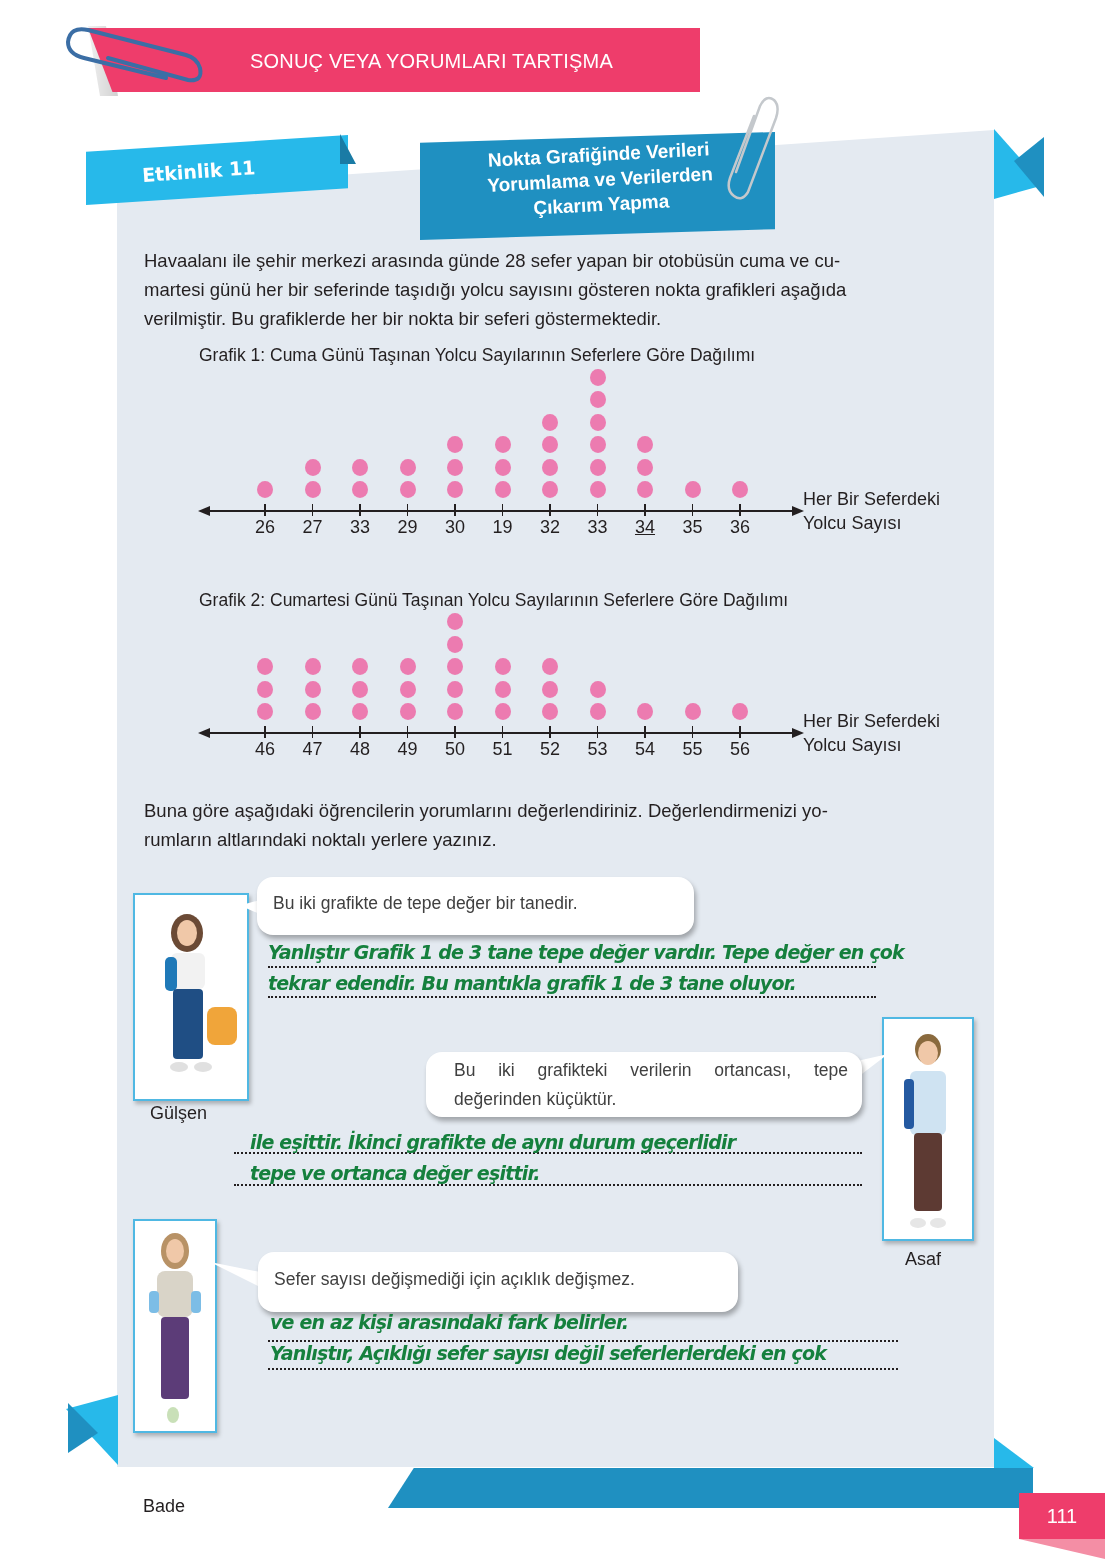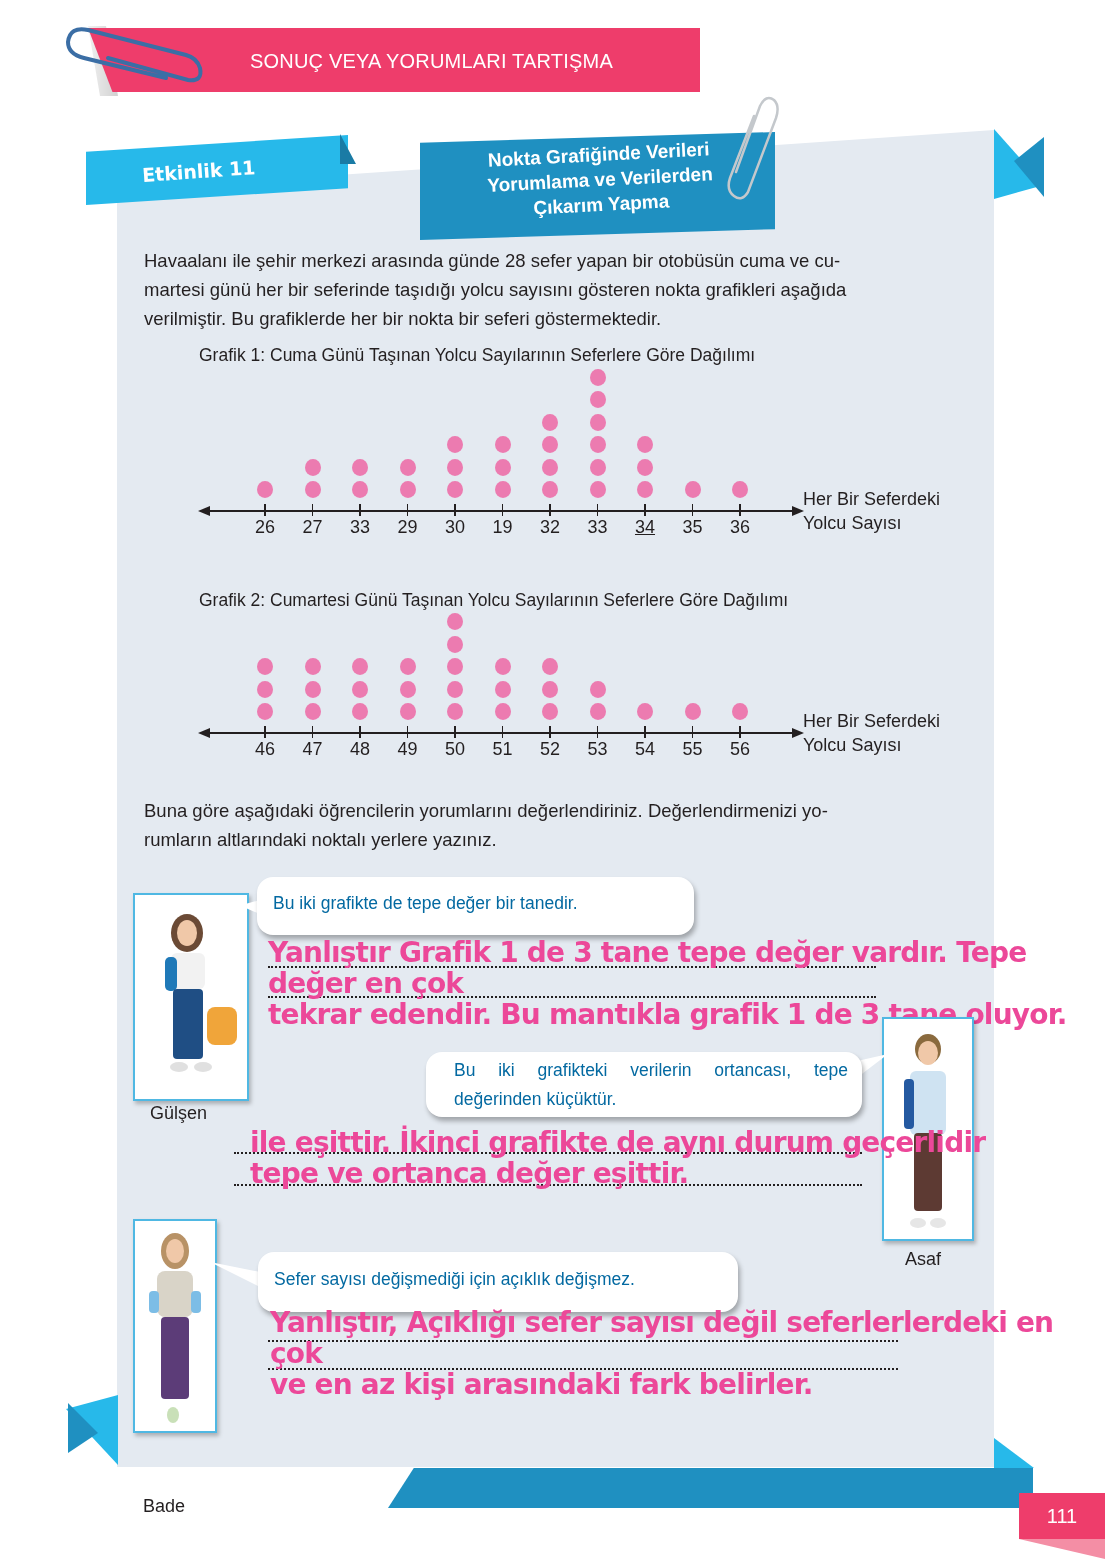--- a/index.html
+++ b/index.html
@@ -91,28 +91,28 @@
 
   
   .photo {
     position: absolute; background: #ffffff; border: 2px solid #4fb8e3;
     box-shadow: 2px 3px 4px rgba(0,0,0,0.25);
   }
   .student-name { position: absolute; font-size: 18px; color: #231f20; }
   .bubble {
     position: absolute; background: #ffffff; border-radius: 16px;
     box-shadow: 2px 4px 5px rgba(0,0,0,0.3);
-    font-size: 17.5px; line-height: 29px; color: #0369a1; padding: 0 16px;
+    font-size: 17.5px; line-height: 29px; color: #404040; padding: 0 16px;
     box-sizing: border-box;
   }
   .bubble-tail { position: absolute; background: #ffffff; }
 
   .answer {
-    position: absolute; font-size: 28px; font-weight: bold; color: #ec4899;
-    line-height: 31px; font-family: "DejaVu Sans", sans-serif; letter-spacing: -0.8px;
+    position: absolute; font-size: 19px; font-weight: bold; color: #15803d;
+    line-height: 31px; font-family: "DejaVu Sans", sans-serif; letter-spacing: -0.8px; font-style: italic;
   }
   .dots-line { position: absolute; height: 0; border-top: 2px dotted #231f20; }
 
   .page-number-box {
     position: absolute; left: 1019px; top: 1493px; width: 86px; height: 46px;
     background: #ee3d6b; color: #fff; font-size: 20px; text-align: center; line-height: 46px;
   }
   .page-number-fold { position: absolute; left: 1019px; top: 1539px; width: 86px; height: 20px; background: #f48ea5; clip-path: polygon(0 0, 100% 0, 100% 100%); }
 </style>
 </head>
@@ -340,18 +340,18 @@
   </svg>
 </div>
 <div class="student-name" style="left:143px; top:1496px;">Bade</div>
 <div class="bubble-tail" style="left:210px; top:1262px; width:60px; height:30px; clip-path: polygon(0 0, 100% 40%, 100% 100%);"></div>
 <div class="bubble" style="left:258px; top:1252px; width:480px; height:60px; padding-top:13px;">
   <div>Sefer sayısı değişmediği için açıklık değişmez.</div>
 </div>
 <div class="dots-line" style="left:268px; top:1340px; width:630px;"></div>
 <div class="dots-line" style="left:268px; top:1368px; width:630px;"></div>
 <div class="answer" style="left:270px; top:1307px;">
+  <div>ve en az kişi arasındaki fark belirler.</div>
   <div>Yanlıştır, Açıklığı sefer sayısı değil seferlerlerdeki en çok</div>
-  <div>ve en az kişi arasındaki fark belirler.</div>
 </div>
 
 <div class="page-number-box">111</div>
 <div class="page-number-fold"></div>
 
 </body></html>

